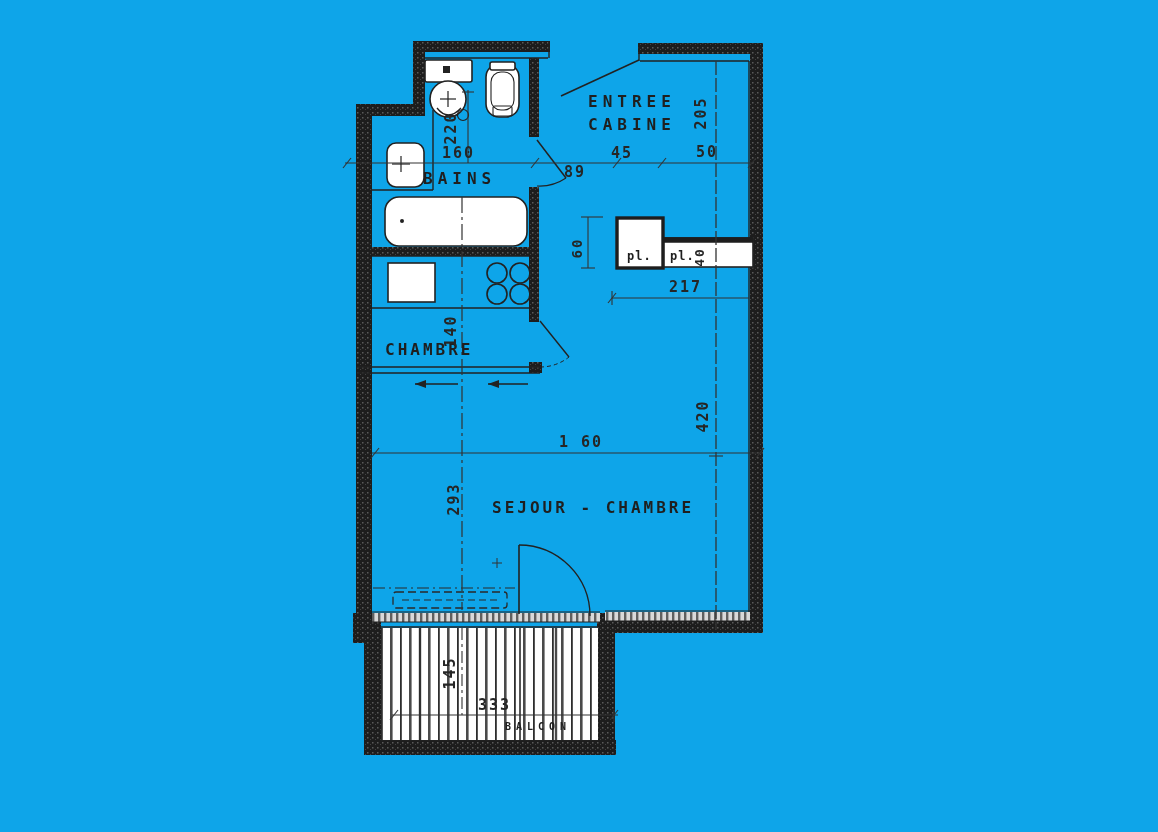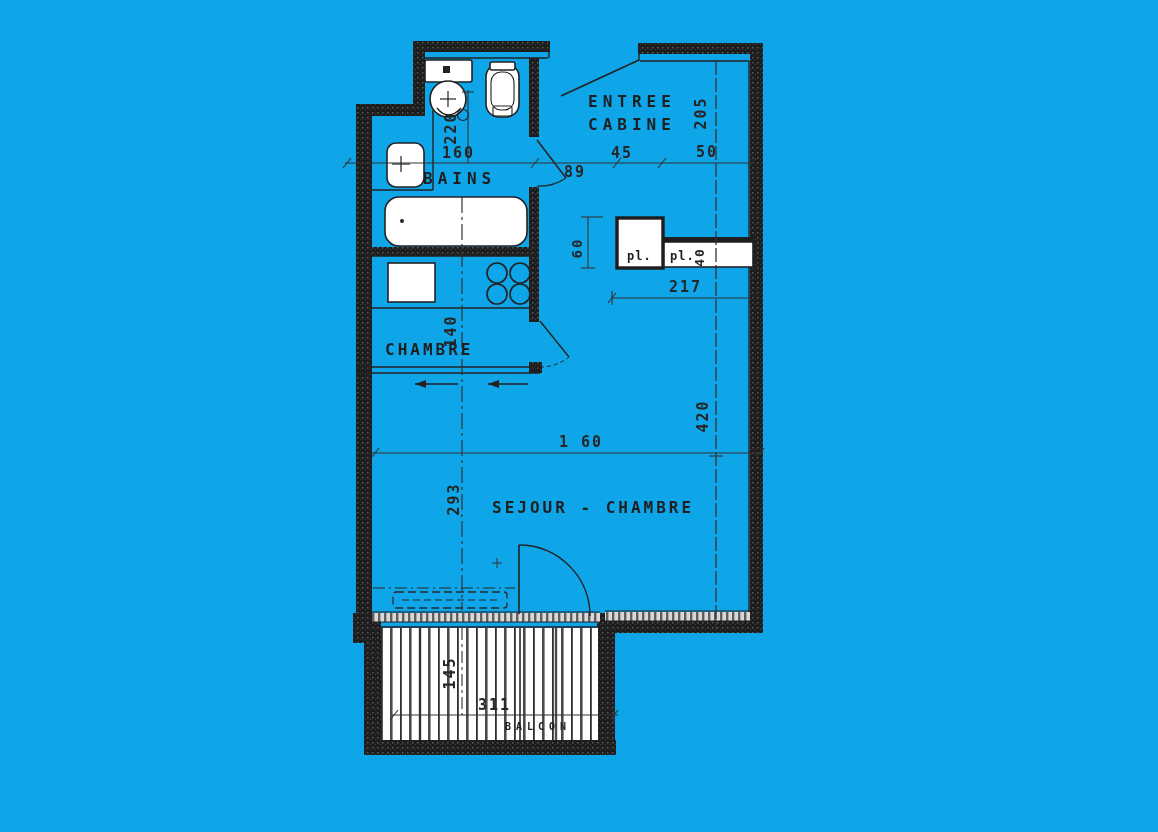--- a/index.html
+++ b/index.html
@@ -229,21 +229,21 @@
   <div class="lbl room" style="left:505px;top:722px;font-size:10px;">BALCON</div>
   <div class="lbl small" style="left:627px;top:250px;">pl.</div>
   <div class="lbl small" style="left:670px;top:250px;">pl.</div>
 
   <div class="lbl dim" style="left:442px;top:146px;text-align:center;">160</div>
   <div class="lbl dim" style="left:564px;top:145px;margin-top:20px;">89</div>
   <div class="lbl dim" style="left:611px;top:146px;">45</div>
   <div class="lbl dim" style="left:696px;top:145px;">50</div>
   <div class="lbl dim" style="left:559px;top:435px;">1 60</div>
   <div class="lbl dim" style="left:669px;top:280px;">217</div>
-  <div class="lbl dim" style="left:478px;top:698px;">311</div>
+  <div class="lbl dim" style="left:478px;top:698px;">333</div>
 
   <div class="lbl dim rot" style="left:429px;top:118px;">220</div>
   <div class="lbl dim rot" style="left:679px;top:103px;">205</div>
   <div class="lbl dim rot" style="left:555px;top:238px;font-size:14px;">60</div>
   <div class="lbl dim rot" style="left:678px;top:247px;font-size:13px;">40</div>
   <div class="lbl dim rot" style="left:429px;top:321px;">140</div>
   <div class="lbl dim rot" style="left:681px;top:406px;">420</div>
   <div class="lbl dim rot" style="left:432px;top:489px;">293</div>
   <div class="lbl dim rot" style="left:428px;top:663px;">145</div>
 

